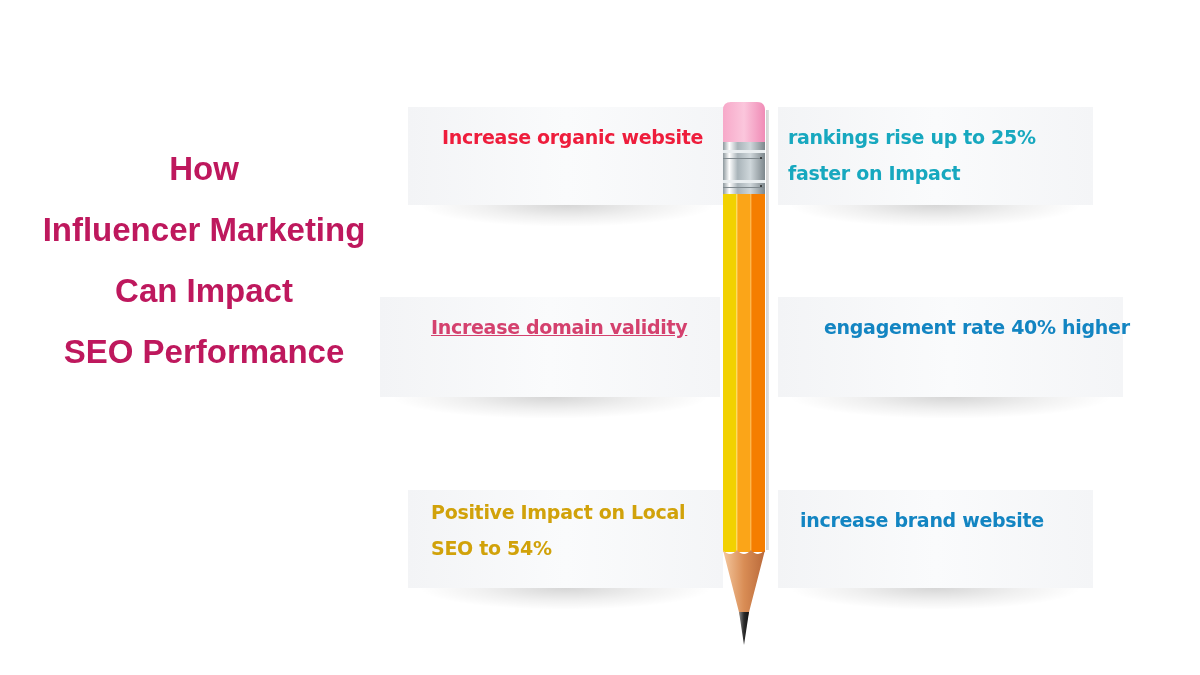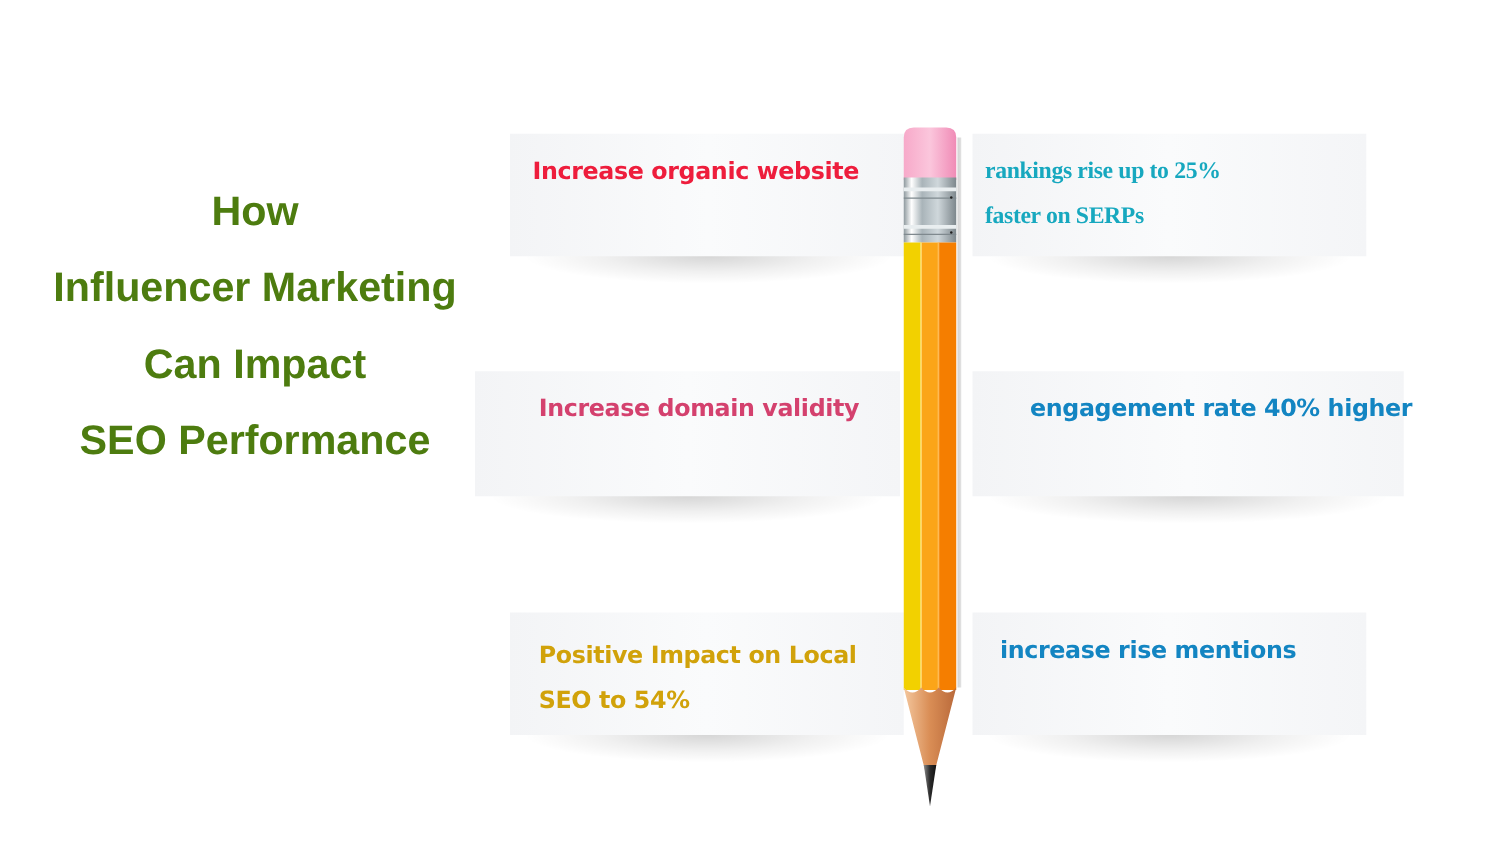--- a/index.html
+++ b/index.html
@@ -1,65 +1,65 @@
 <!DOCTYPE html>
 <html><head>
 <meta charset="utf-8">
 <style>
   html,body{margin:0;padding:0;}
   body{width:1200px;height:675px;background:#ffffff;position:relative;overflow:hidden;font-family:"Liberation Sans",sans-serif;}
-  .title{position:absolute;left:0;top:138px;width:408px;text-align:center;color:#4d7c0f;font-weight:bold;font-size:33px;line-height:61px;font-family:"Liberation Sans",sans-serif;}
+  .title{position:absolute;left:0;top:138px;width:408px;text-align:center;color:#be185d;font-weight:bold;font-size:33px;line-height:61px;font-family:"Liberation Sans",sans-serif;}
   .title div{white-space:nowrap;}
   .card{position:absolute;background:linear-gradient(90deg,#f3f4f6 0%,#fafbfc 50%,#f4f5f7 100%);box-sizing:border-box;}
   .card::after{content:"";position:absolute;left:10px;right:10px;bottom:-22px;height:22px;background:radial-gradient(ellipse at 50% 0%,rgba(0,0,0,0.16) 0%,rgba(0,0,0,0.06) 40%,rgba(0,0,0,0) 70%);}
   .card .txt{position:absolute;font-family:"DejaVu Sans",sans-serif;font-weight:bold;font-size:19px;line-height:36px;white-space:nowrap;letter-spacing:-0.3px;}
   .pencil{position:absolute;left:719px;top:100px;width:50px;height:545px;}
 </style>
 </head>
 <body>
 
 <div class="title">
   <div>How</div>
   <div>Influencer Marketing</div>
   <div>Can Impact</div>
   <div>SEO Performance</div>
 </div>
 
 <div class="card" style="left:408px;top:107px;width:318px;height:98px;">
-  <div class="txt" style="left:18px;top:12px;color:#ee1d3c;text-align:right;">
+  <div class="txt" style="left:34px;top:12px;color:#ee1d3c;text-align:right;">
     <div>Increase organic website</div>
   </div>
 </div>
 <div class="card" style="left:778px;top:107px;width:315px;height:98px;">
-  <div class="txt" style="left:10px;top:12px;color:#17a8bf;font-family:Liberation Serif, serif;">
+  <div class="txt" style="left:10px;top:12px;color:#17a8bf;">
     <div>rankings rise up to 25%</div>
-    <div>faster on SERPs</div>
+    <div>faster on Impact</div>
   </div>
 </div>
 
 <div class="card" style="left:380px;top:297px;width:340px;height:100px;">
-  <div class="txt" style="left:51px;top:12px;color:#d4416e;">
+  <div class="txt" style="left:51px;top:12px;color:#d4416e;text-decoration:underline;">
     <div>Increase domain validity</div>
   </div>
 </div>
 <div class="card" style="left:778px;top:297px;width:345px;height:100px;">
   <div class="txt" style="left:7px;top:12px;color:#1385c2;margin-left:39px;">
     <div>engagement rate 40% higher</div>
   </div>
 </div>
 
 <div class="card" style="left:408px;top:490px;width:315px;height:98px;">
-  <div class="txt" style="left:23px;top:16px;color:#d1a20a;">
+  <div class="txt" style="left:23px;top:4px;color:#d1a20a;">
     <div>Positive Impact on Local</div>
     <div>SEO to 54%</div>
   </div>
 </div>
 <div class="card" style="left:778px;top:490px;width:315px;height:98px;">
   <div class="txt" style="left:22px;top:12px;color:#1385c2;">
-    <div>increase rise mentions</div>
+    <div>increase brand website</div>
   </div>
 </div>
 
 <svg class="pencil" viewBox="0 0 50 545" width="50" height="545">
   <defs>
     <linearGradient id="shadowG" x1="0" x2="1">
       <stop offset="0" stop-color="rgba(0,0,0,0.18)"></stop>
       <stop offset="1" stop-color="rgba(0,0,0,0)"></stop>
     </linearGradient>
     <linearGradient id="eraserG" x1="0" x2="1">

